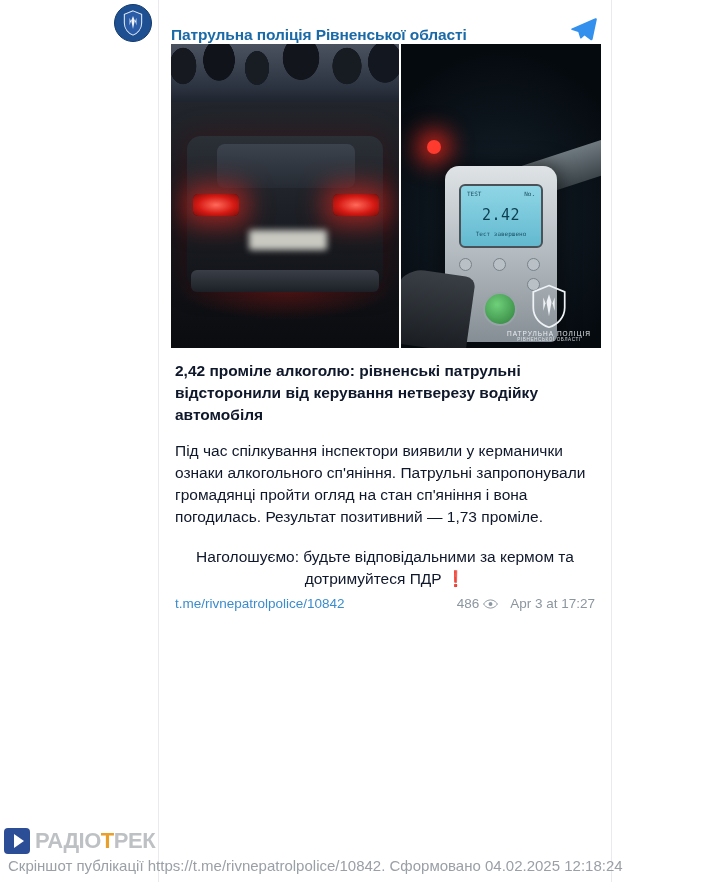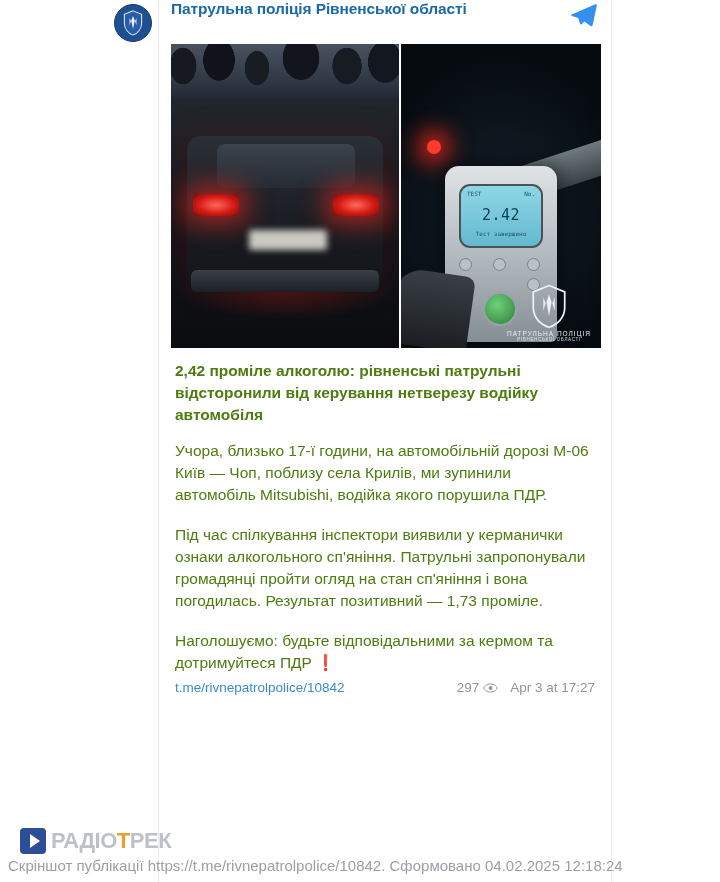--- a/index.html
+++ b/index.html
@@ -32,21 +32,21 @@
     min-height: 882px;
     background: #ffffff;
     border-left: 1px solid #e8eaec;
     border-right: 1px solid #e8eaec;
     box-sizing: border-box;
   }
 
   
   .post-header {
     display: flex;
-    align-items: flex-start;
+    align-items: flex-end;
     height: 44px;
     padding: 0 12px 0 12px;
     box-sizing: border-box;
   }
   .channel-name {
     flex: 1;
     font-size: 15.5px;
     font-weight: bold;
     color: #1a6aa8;
     letter-spacing: -0.1px;
@@ -166,21 +166,21 @@
     border-radius: 4px;
   }
   .dev-body {
     position: absolute; left: 44px; top: 122px; width: 112px; height: 176px;
     border-radius: 14px 14px 6px 6px;
     background: linear-gradient(#dfe3e6, #aab2b8 60%, #868e95);
     box-shadow: 0 0 18px 4px rgba(0,0,0,0.5);
   }
   .dev-screen {
     position: absolute; left: 58px; top: 140px; width: 84px; height: 64px;
-    border-radius: 11px;
+    border-radius: 6px;
     background: linear-gradient(#8fd6e6, #63b9cf);
     border: 2px solid #4a5257;
     box-sizing: border-box;
     color: #0d3f52;
     font-family: "DejaVu Sans Mono", monospace;
   }
   .dev-reading {
     position: absolute; left: 0; right: 0; top: 20px;
     text-align: center; font-size: 15px; letter-spacing: 0.5px;
   }
@@ -216,32 +216,32 @@
     position: absolute; right: 6px; bottom: 6px;
     width: 92px; text-align: center; color: #e9eef3;
   }
   .wm svg { width: 44px; height: 44px; display: block; margin: 0 auto; }
   .wm-l1 { font-size: 6.5px; letter-spacing: 1px; margin-top: 2px; }
   .wm-l2 { font-size: 4.6px; letter-spacing: .6px; opacity: .85; }
 
   
   .post-body {
     padding: 12px 16px 0 16px;
-    color: #4d7c0f;
+    color: #0f172a;
     font-size: 15.5px;
     line-height: 22px;
   }
   .post-title {
     font-weight: bold;
     margin: 0 0 14px 0;
   }
   .post-p {
     margin: 0 0 18px 0;
   }
-  .post-p.tight { margin-bottom: 0; }
+  .post-p.tight { margin-bottom: 0; text-align: center; }
 
   
   .post-footer {
     display: flex;
     padding: 6px 16px 12px 16px;
     font-size: 13.5px;
     color: #8b969f;
   }
   .post-link {
     color: #3b8ccc;
@@ -257,21 +257,21 @@
     gap: 4px;
     margin-right: 12px;
     color: #8b969f;
   }
   .eye { width: 15px; height: 10px; display: block; }
   .post-date { color: #8b969f; white-space: nowrap; }
 
   
   .brand {
     position: absolute;
-    left: 20px;
+    left: 4px;
     bottom: 28px;
     display: flex;
     align-items: center;
     gap: 5px;
     opacity: .92;
   }
   .brand-play {
     width: 26px; height: 26px; border-radius: 4px;
     background: #1b3f8f;
     display: flex; align-items: center; justify-content: center;
@@ -366,29 +366,28 @@
           </svg>
           <div class="wm-l1">ПАТРУЛЬНА ПОЛІЦІЯ</div>
           <div class="wm-l2">РІВНЕНСЬКОЇ ОБЛАСТІ</div>
         </div>
       </div>
 
     </div>
 
     <div class="post-body">
       <p class="post-title">2,42 проміле алкоголю: рівненські патрульні відсторонили від керування нетверезу водійку автомобіля</p>
-      <p class="post-p">Учора, близько 17-ї години, на автомобільній дорозі М-06 Київ — Чоп, поблизу села Крилів, ми зупинили автомобіль Mitsubishi, водійка якого порушила ПДР.</p>
       <p class="post-p">Під час спілкування інспектори виявили у керманички ознаки алкогольного сп'яніння. Патрульні запропонували громадянці пройти огляд на стан сп'яніння і вона погодилась. Результат позитивний — 1,73 проміле.</p>
       <p class="post-p tight">Наголошуємо: будьте відповідальними за кермом та дотримуйтеся ПДР ❗</p>
     </div>
 
     <div class="post-footer">
       <a class="post-link" href="#">t.me/rivnepatrolpolice/10842</a>
       <span class="views">
-        <span>297</span>
+        <span>486</span>
         <svg class="eye" viewBox="0 0 20 13">
           <path d="M10 1 C4.8 1 1.6 5 0.8 6.5 C1.6 8 4.8 12 10 12 C15.2 12 18.4 8 19.2 6.5 C18.4 5 15.2 1 10 1 Z" fill="none" stroke="#8b969f" stroke-width="1.3"></path>
           <circle cx="10" cy="6.5" r="2.6" fill="#8b969f"></circle>
         </svg>
       </span>
       <span class="post-date">Apr 3 at 17:27</span>
     </div>
 
   </div>
 </div>

